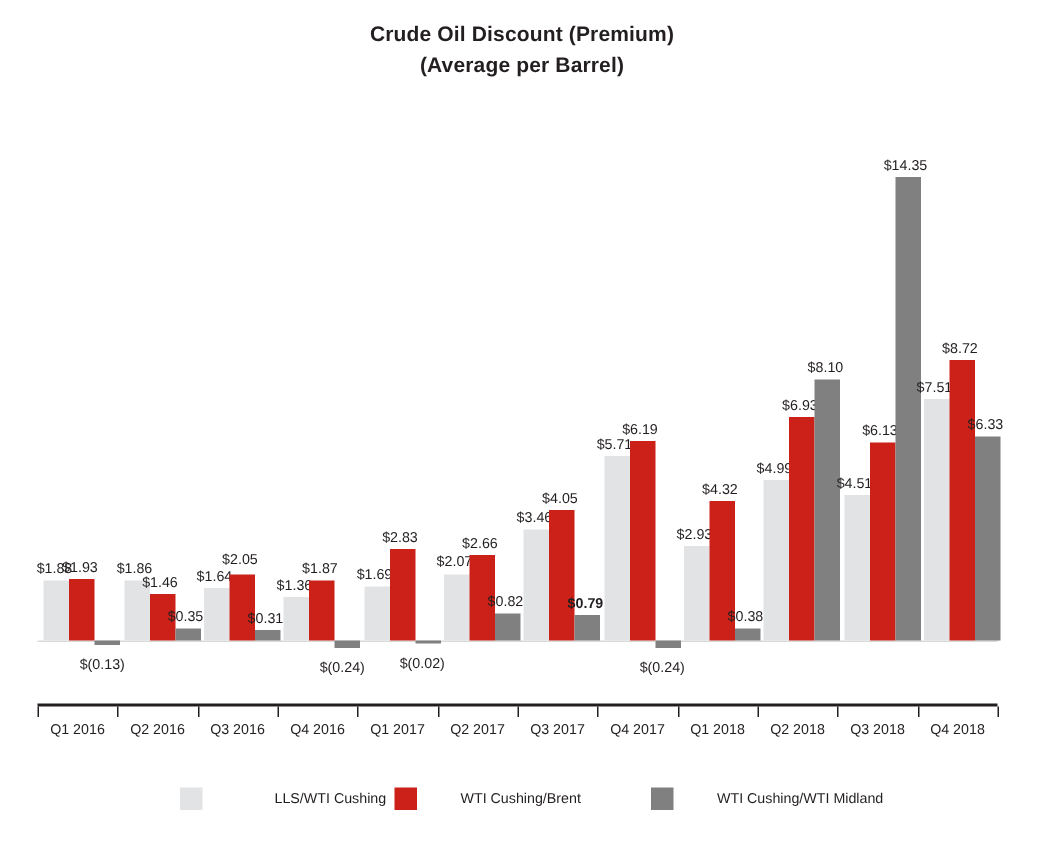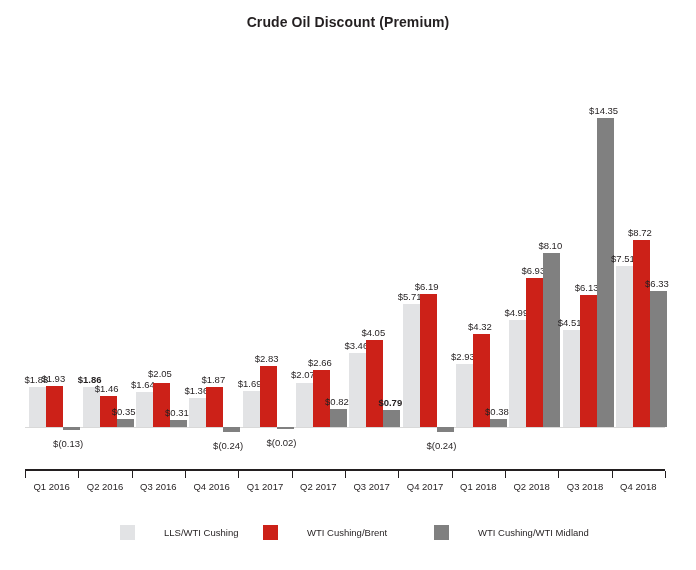--- a/index.html
+++ b/index.html
@@ -124,33 +124,34 @@
     color: #231f20;
   }
 </style>
 </head>
 <body>
 
 <div id="chart-root">
 
   <div class="chart-title">
     <span>Crude Oil Discount (Premium)</span>
+    <span class="line2">(Average per Barrel)</span>
   </div>
 
   <div id="plot">
     <div id="zero-line"></div>
     <div id="bars-layer">
         <div class="bar s0 pos" style="left: 4.16667px; height: 40.42px;"></div>
         <div class="vlabel" style="left: -0.583333px; top: 288.58px;">$1.88</div>
         <div class="bar s1 pos" style="left: 21.1667px; height: 41.495px;"></div>
         <div class="vlabel" style="left: 16.4167px; top: 287.505px;">$1.93</div>
         <div class="bar s2 neg" style="left: 38.1667px; height: 2.795px;"></div>
         <div class="vlabel" style="left: 28.1167px; top: 352.795px; text-align: right;">$(0.13)</div>
         <div class="bar s0 pos" style="left: 57.5px; height: 39.99px;"></div>
-        <div class="vlabel" style="left: 52.75px; top: 289.01px; font-weight: bold;">$1.86</div>
+        <div class="vlabel" style="left: 52.75px; top: 289.01px;">$1.86</div>
         <div class="bar s1 pos" style="left: 74.5px; height: 31.39px;"></div>
         <div class="vlabel" style="left: 69.75px; top: 297.61px;">$1.46</div>
         <div class="bar s2 pos" style="left: 91.5px; height: 7.525px;"></div>
         <div class="vlabel" style="left: 86.75px; top: 321.475px;">$0.35</div>
         <div class="bar s0 pos" style="left: 110.833px; height: 35.26px;"></div>
         <div class="vlabel" style="left: 106.083px; top: 293.74px;">$1.64</div>
         <div class="bar s1 pos" style="left: 127.833px; height: 44.075px;"></div>
         <div class="vlabel" style="left: 123.083px; top: 283px;">$2.05</div>
         <div class="bar s2 pos" style="left: 144.833px; height: 6.665px;"></div>
         <div class="vlabel" style="left: 140.083px; top: 322.335px;">$0.31</div>
@@ -236,21 +237,21 @@
       <div class="xcat" style="left: 291.667px; width: 53.3333px;">Q2 2017</div>
       <div class="xcat" style="left: 345px; width: 53.3333px;">Q3 2017</div>
       <div class="xcat" style="left: 398.333px; width: 53.3333px;">Q4 2017</div>
       <div class="xcat" style="left: 451.667px; width: 53.3333px;">Q1 2018</div>
       <div class="xcat" style="left: 505px; width: 53.3333px;">Q2 2018</div>
       <div class="xcat" style="left: 558.333px; width: 53.3333px;">Q3 2018</div>
       <div class="xcat" style="left: 611.667px; width: 53.3333px;">Q4 2018</div>
     </div>
 
   <div id="legend">
-      <div class="legend-item" style="left: 120px;">
+      <div class="legend-item" style="left: 120px; gap: 19px;">
         <span class="legend-swatch s0"></span>
         <span class="legend-label">LLS/WTI Cushing</span>
       </div>
       <div class="legend-item" style="left: 263px;">
         <span class="legend-swatch s1"></span>
         <span class="legend-label">WTI Cushing/Brent</span>
       </div>
       <div class="legend-item" style="left: 434px;">
         <span class="legend-swatch s2"></span>
         <span class="legend-label">WTI Cushing/WTI Midland</span>

